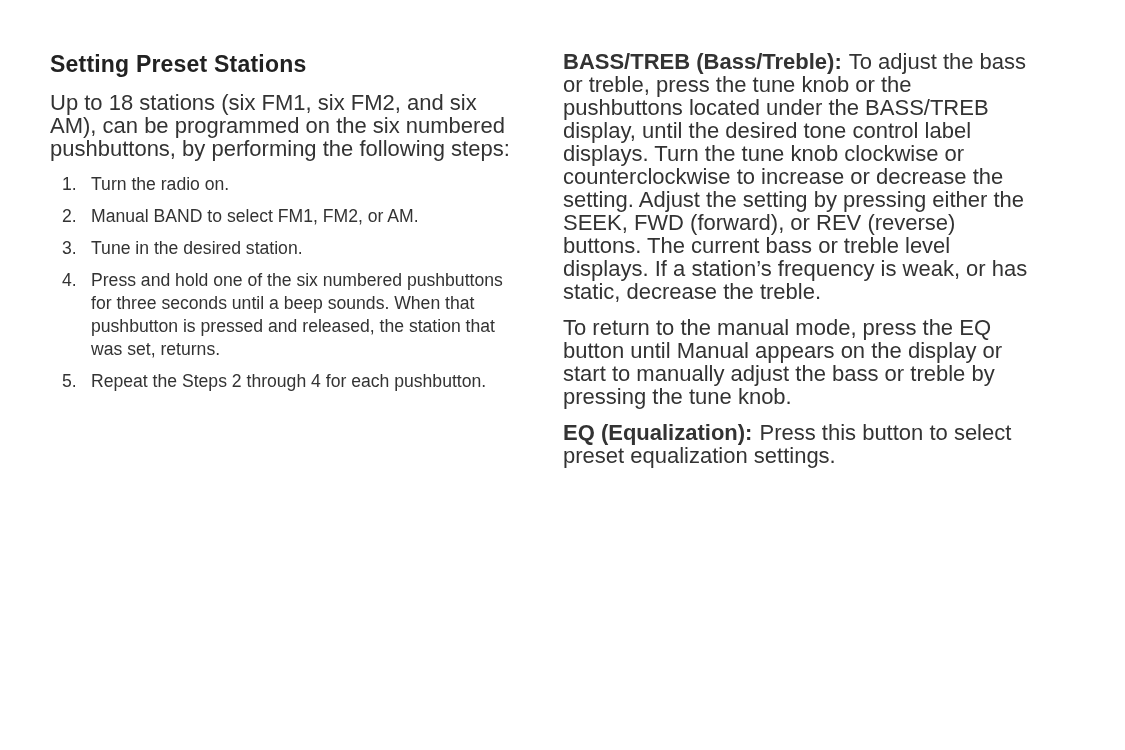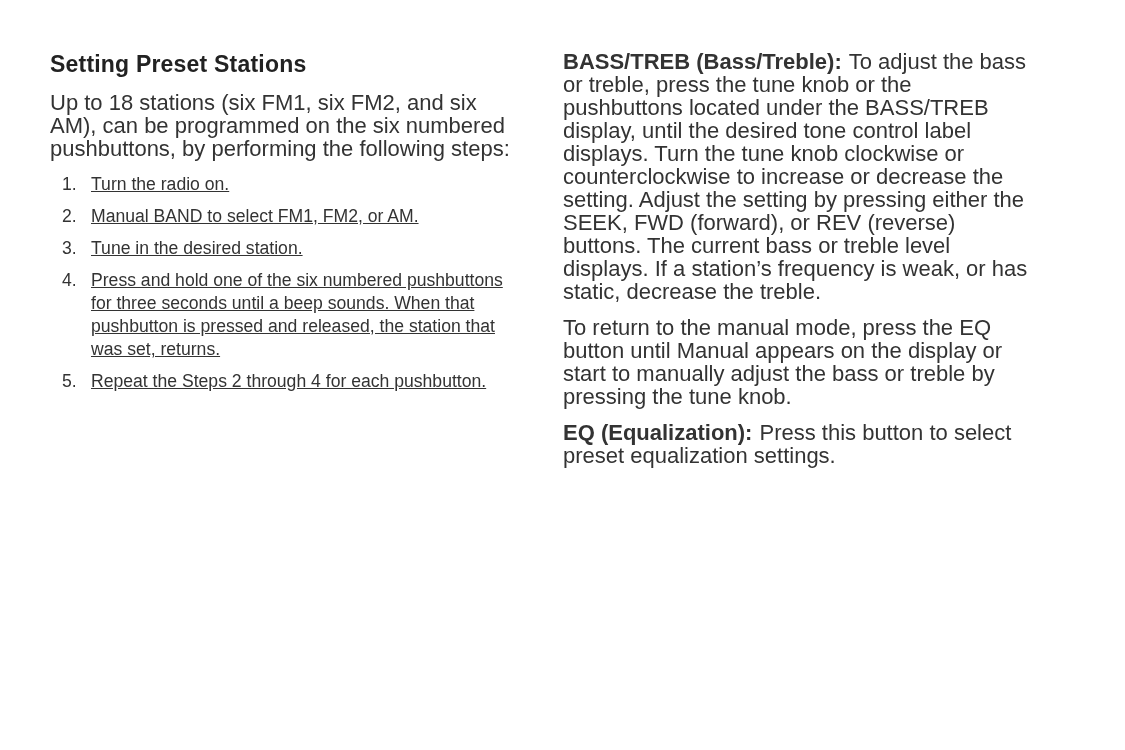--- a/index.html
+++ b/index.html
@@ -47,21 +47,21 @@
     display: flex;
     margin-bottom: 9px;
     font-size: 17.6px;
     line-height: 23px;
     color: var(--text);
   }
   .step-num {
     flex: none;
     width: 29px;
   }
-  .step-text { flex: 1; text-decoration: underline; }
+  .step-text { flex: 1; }
   .para-lead {
     font-weight: bold;
     margin-right: 7px;
     text-align: center;
   }
   .para-lead:empty { display: none; margin-right: 0; }
   .footer-page-number {
     position: absolute;
     left: 48px;
     top: 701px;

